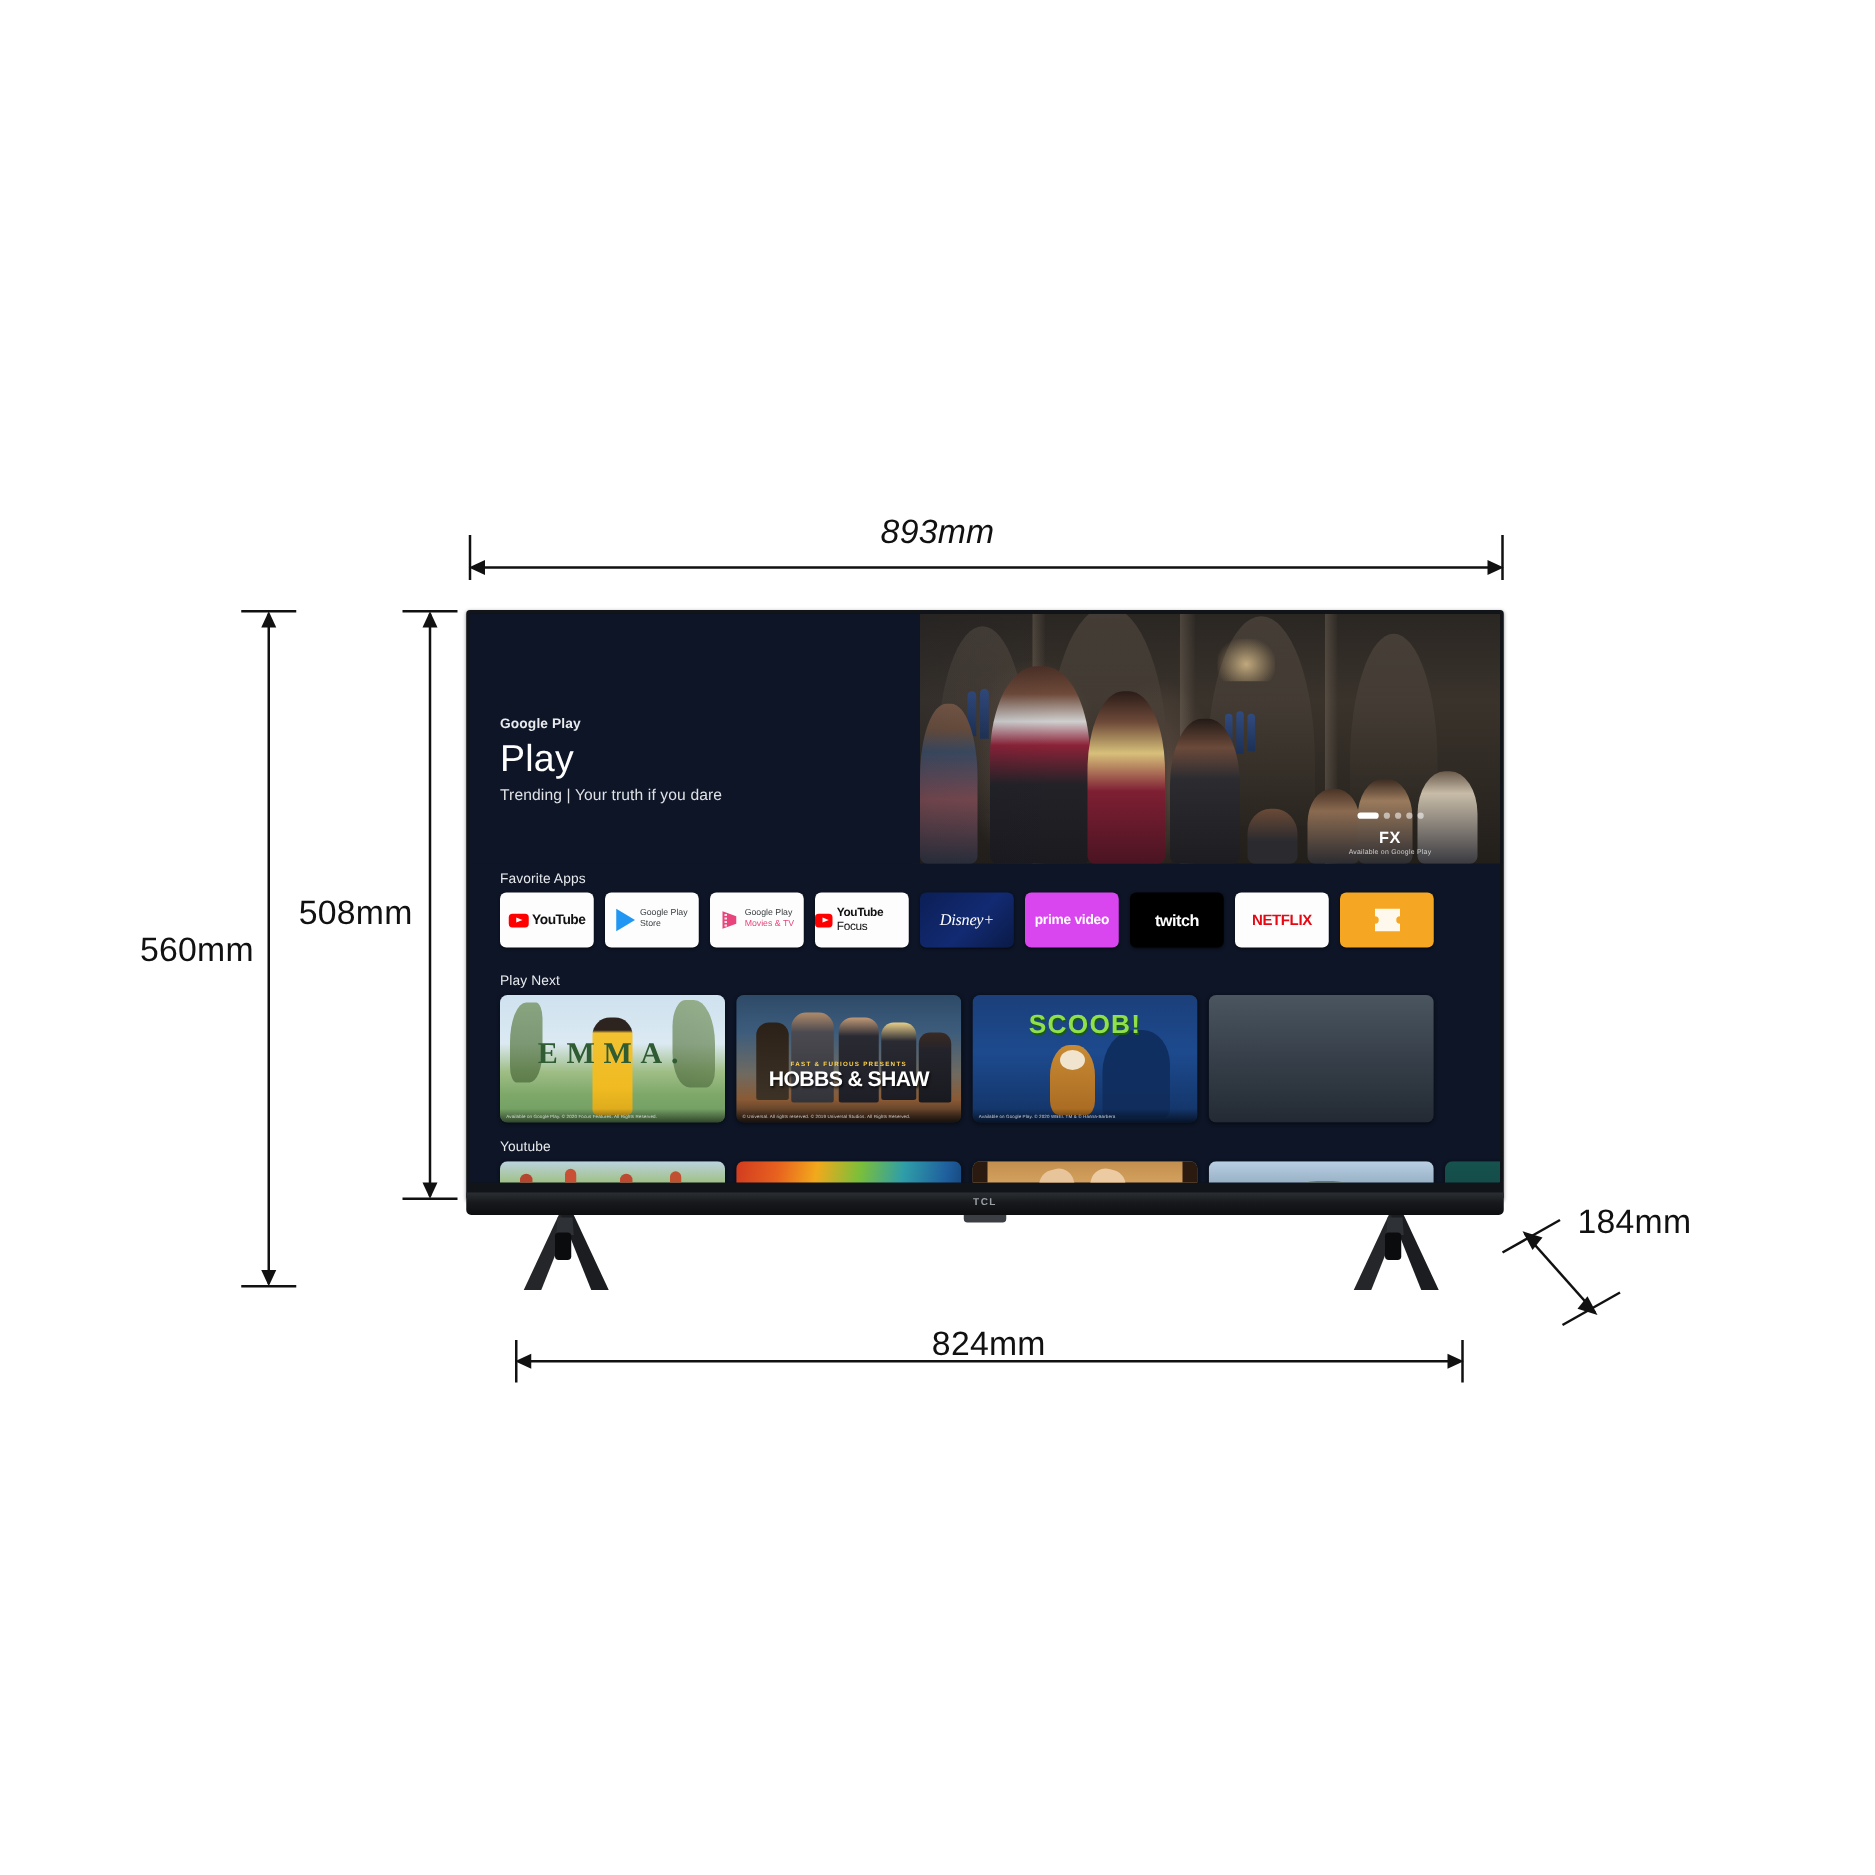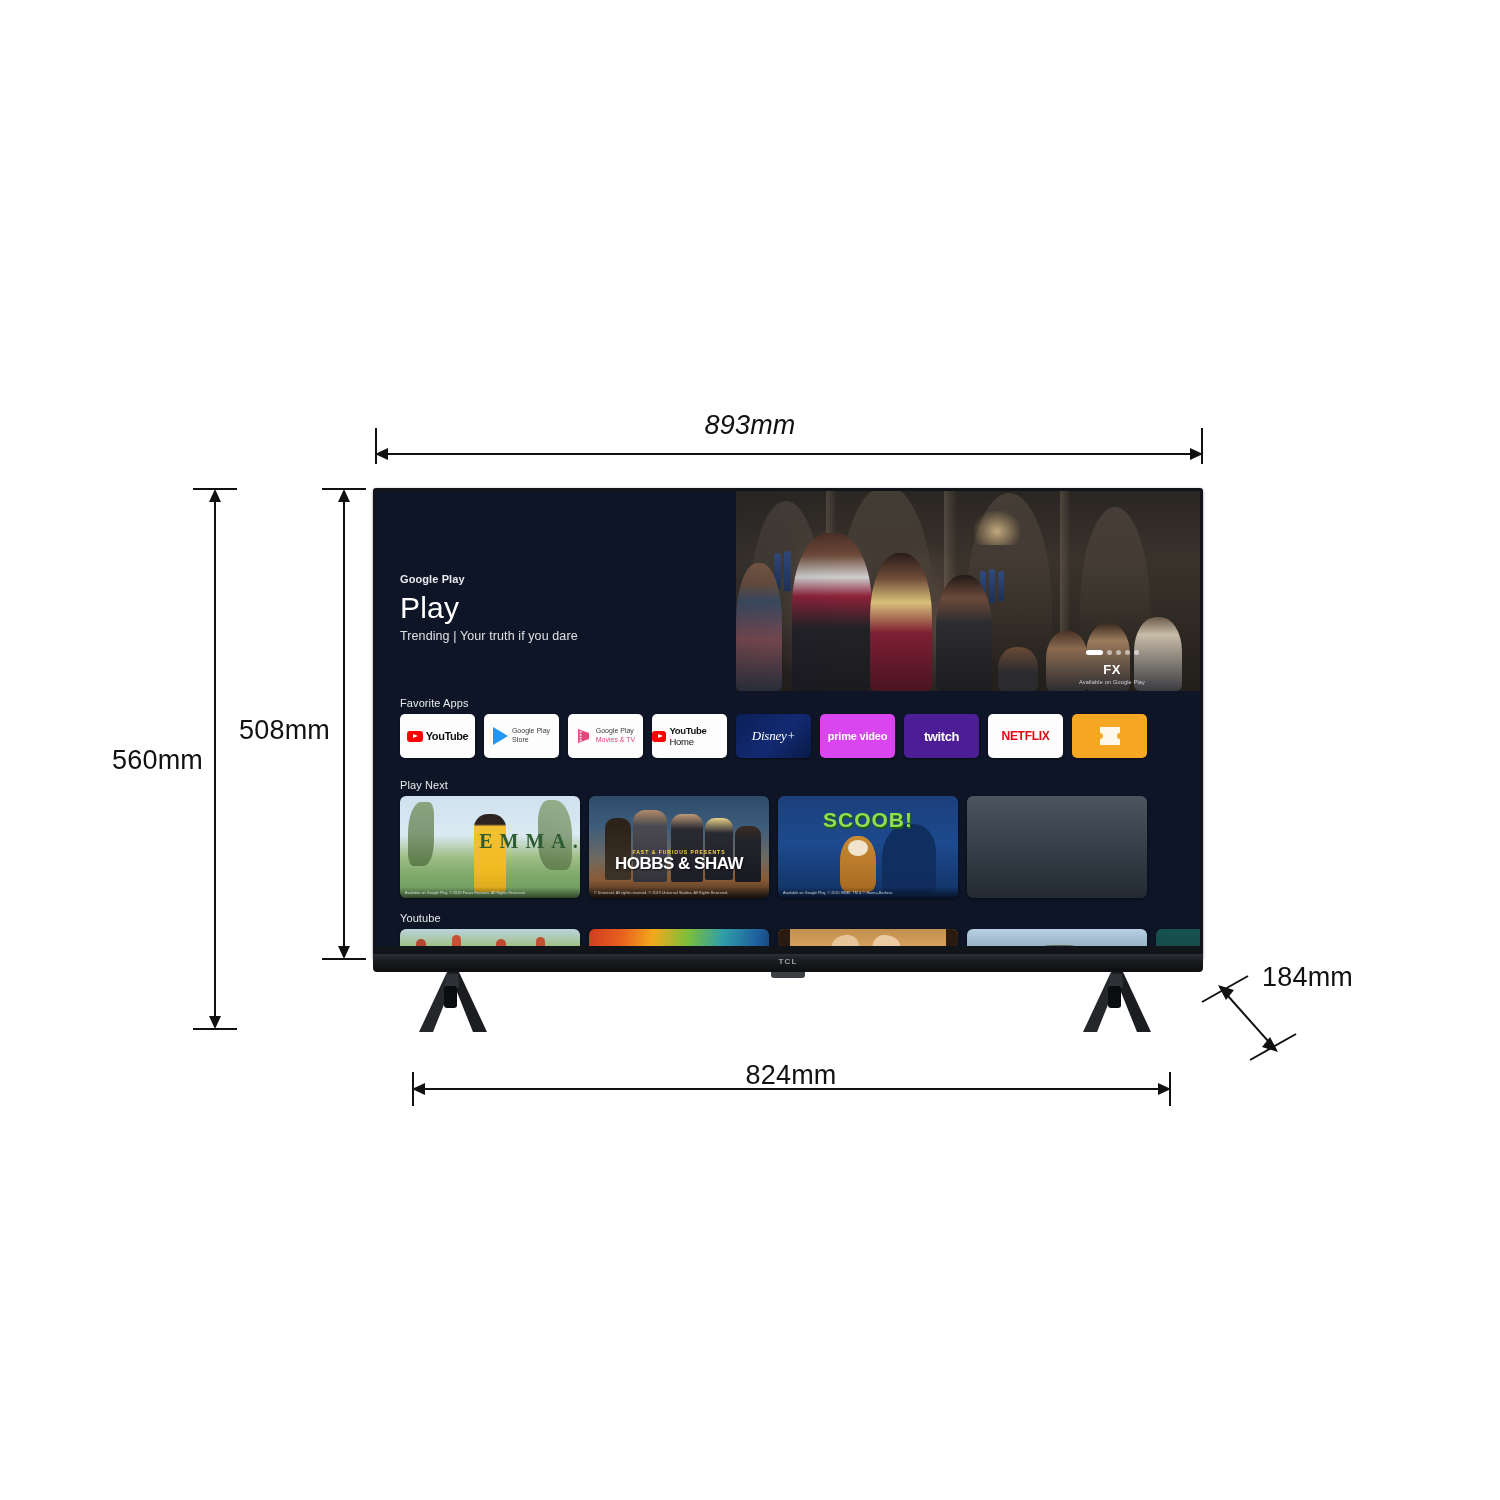--- a/index.html
+++ b/index.html
@@ -112,36 +112,36 @@
      border-left:15px solid #2196f3;position:relative;margin-right:4px;}
   .gp-txt{font-size:7px;line-height:1.25;color:#3c4043;text-align:left;}
   .gpm-icon{width:16px;height:16px;margin-right:4px;position:relative;}
   .gpm-txt{font-size:7px;line-height:1.25;text-align:left;}
   .gpm-txt .a{color:#3c4043;}
   .gpm-txt .b{color:#e8457c;}
   .disney{background:linear-gradient(135deg,#0b1f56,#122a72 55%,#0a1a46);}
   .disney span{font-size:13px;color:#fff;font-style:italic;font-family:"Liberation Serif",serif;letter-spacing:-.2px;}
   .pvideo{background:#d946ef;}
   .pvideo span{font-size:11px;color:#fff;font-weight:600;letter-spacing:-.2px;}
-  .twitch{background:#4c1d95;}
+  .twitch{background:#000000;}
   .twitch span{font-size:13px;color:#fff;font-weight:800;letter-spacing:-.4px;}
   .netflix span{font-size:12px;color:#e50914;font-weight:800;letter-spacing:-.3px;}
   .ticket{background:#f5a623;}
 
   .next-tile{width:180px;height:102px;border-radius:6px;flex:none;overflow:hidden;position:relative;
      box-shadow:0 1px 3px rgba(0,0,0,.5);}
   .tile-cap{position:absolute;left:0;right:0;bottom:0;height:11px;
      font-size:3.6px;color:rgba(255,255,255,.75);display:flex;align-items:center;
      padding-left:5px;letter-spacing:.1px;overflow:hidden;white-space:nowrap;}
   .tile-title{position:absolute;width:100%;text-align:center;}
 
   .emma-bg{position:absolute;inset:0;background:
      linear-gradient(180deg,#cfe2ef 0%,#dbe9f2 38%,#9fbe86 60%,#7ea86a 78%,#6d9b60 100%);}
-  .emma-txt{top:34px;font-family:"Liberation Serif",serif;font-size:20px;color:#2f5c33;
-     letter-spacing:7px;font-weight:700;padding-left:42px;}
+  .emma-txt{top:34px;font-family:"Liberation Serif",serif;font-size:24px;color:#2f5c33;
+     letter-spacing:7px;font-weight:700;}
   .b1917-bg{position:absolute;inset:0;background:
      linear-gradient(180deg,#5c6b6e 0%,#6d6a5c 40%,#4a4a42 75%,#2f3230 100%);}
   .b1917-txt{top:16px;font-size:30px;font-weight:800;color:#1b2f5e;letter-spacing:2px;
      text-shadow:0 0 2px rgba(0,0,0,.4);}
   .hobbs-bg{position:absolute;inset:0;background:
      linear-gradient(180deg,#2d4a69 0%,#3e5d7c 30%,#6f6a60 62%,#8a5a34 82%,#3a2a20 100%);}
   .hobbs-small{top:53px;font-size:5px;color:#ffd24a;letter-spacing:1px;font-weight:700;}
   .hobbs-txt{top:60px;font-size:17px;font-weight:800;color:#fff;letter-spacing:-.5px;line-height:.92;
      text-shadow:1px 1px 2px rgba(0,0,0,.7);}
   .scoob-bg{position:absolute;inset:0;background:
@@ -319,21 +319,21 @@
                 <span class="a" style="display:block;">Google Play</span>
                 <span class="b" style="display:block;">Movies &amp; TV</span>
               </span>
             </span>
           </div>
 
           <div class="app-tile app-white">
             <span class="yt-logo">
               <span class="yt-play"></span>
               <span class="yt-kids">
-                <span>YouTube</span><span> </span><b>Home</b>
+                <span>YouTube</span><span> </span><b>Focus</b>
               </span>
             </span>
           </div>
 
           <div class="app-tile disney">
             <span>Disney+</span>
           </div>
 
           <div class="app-tile pvideo">
             <span>prime video</span>

